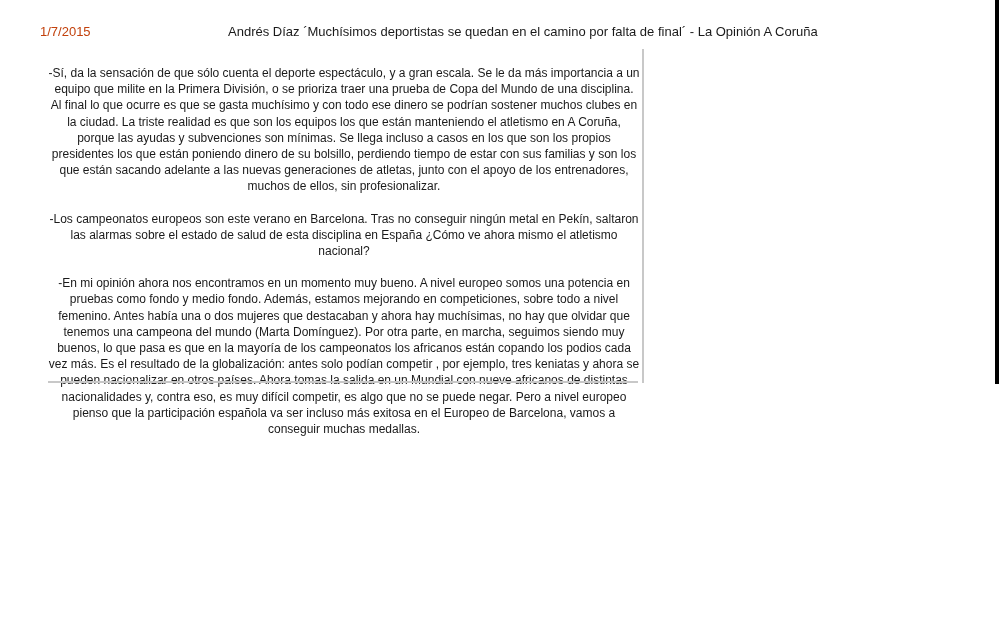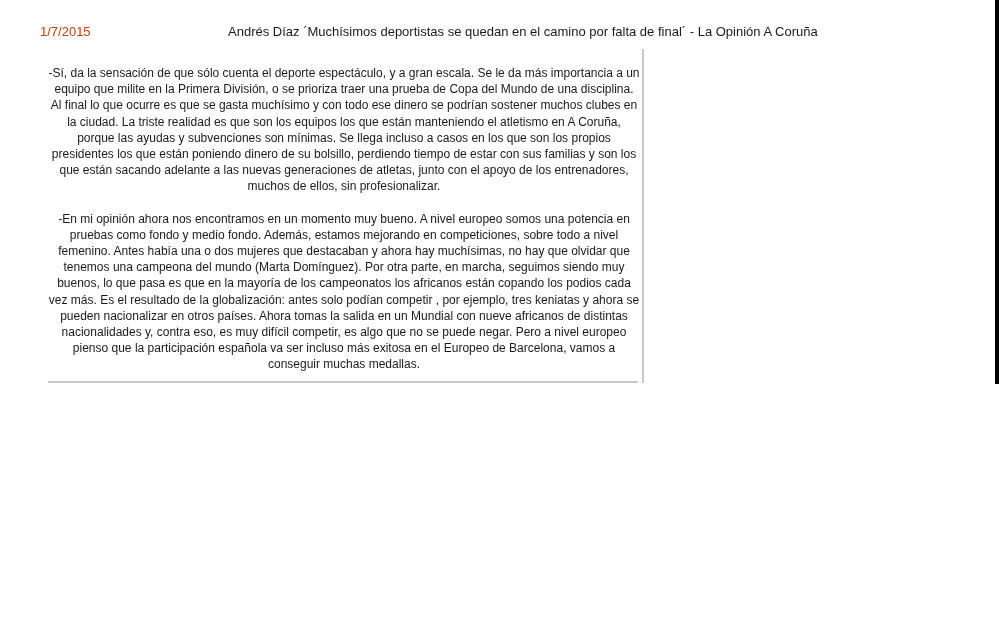--- a/index.html
+++ b/index.html
@@ -89,18 +89,19 @@
 
 <div class="print-header">
   <span class="print-date">1/7/2015</span>
   <span class="print-title">Andrés Díaz ´Muchísimos deportistas se quedan en el camino por falta de final´ - La Opinión A Coruña</span>
 </div>
 
 <div class="article-frame"></div>
 
 <div class="article-body">
   <p>-Sí, da la sensación de que sólo cuenta el deporte espectáculo, y a gran escala. Se le da más importancia a un equipo que milite en la Primera División, o se prioriza traer una prueba de Copa del Mundo de una disciplina. Al final lo que ocurre es que se gasta muchísimo y con todo ese dinero se podrían sostener muchos clubes en la ciudad. La triste realidad es que son los equipos los que están manteniendo el atletismo en A Coruña, porque las ayudas y subvenciones son mínimas. Se llega incluso a casos en los que son los propios presidentes los que están poniendo dinero de su bolsillo, perdiendo tiempo de estar con sus familias y son los que están sacando adelante a las nuevas generaciones de atletas, junto con el apoyo de los entrenadores, muchos de ellos, sin profesionalizar.</p>
+  <p>-Los campeonatos europeos son este verano en Barcelona. Tras no conseguir ningún metal en Pekín, saltaron las alarmas sobre el estado de salud de esta disciplina en España ¿Cómo ve ahora mismo el atletismo nacional?</p>
   <p>-En mi opinión ahora nos encontramos en un momento muy bueno. A nivel europeo somos una potencia en pruebas como fondo y medio fondo. Además, estamos mejorando en competiciones, sobre todo a nivel femenino. Antes había una o dos mujeres que destacaban y ahora hay muchísimas, no hay que olvidar que tenemos una campeona del mundo (Marta Domínguez). Por otra parte, en marcha, seguimos siendo muy buenos, lo que pasa es que en la mayoría de los campeonatos los africanos están copando los podios cada vez más. Es el resultado de la globalización: antes solo podían competir , por ejemplo, tres keniatas y ahora se pueden nacionalizar en otros países. Ahora tomas la salida en un Mundial con nueve africanos de distintas nacionalidades y, contra eso, es muy difícil competir, es algo que no se puede negar. Pero a nivel europeo pienso que la participación española va ser incluso más exitosa en el Europeo de Barcelona, vamos a conseguir muchas medallas.</p>
 </div>
 
 <div class="vrule"></div>
 <div class="hrule"></div>
 <div class="right-edge-bar"></div>
 
 </body></html>

